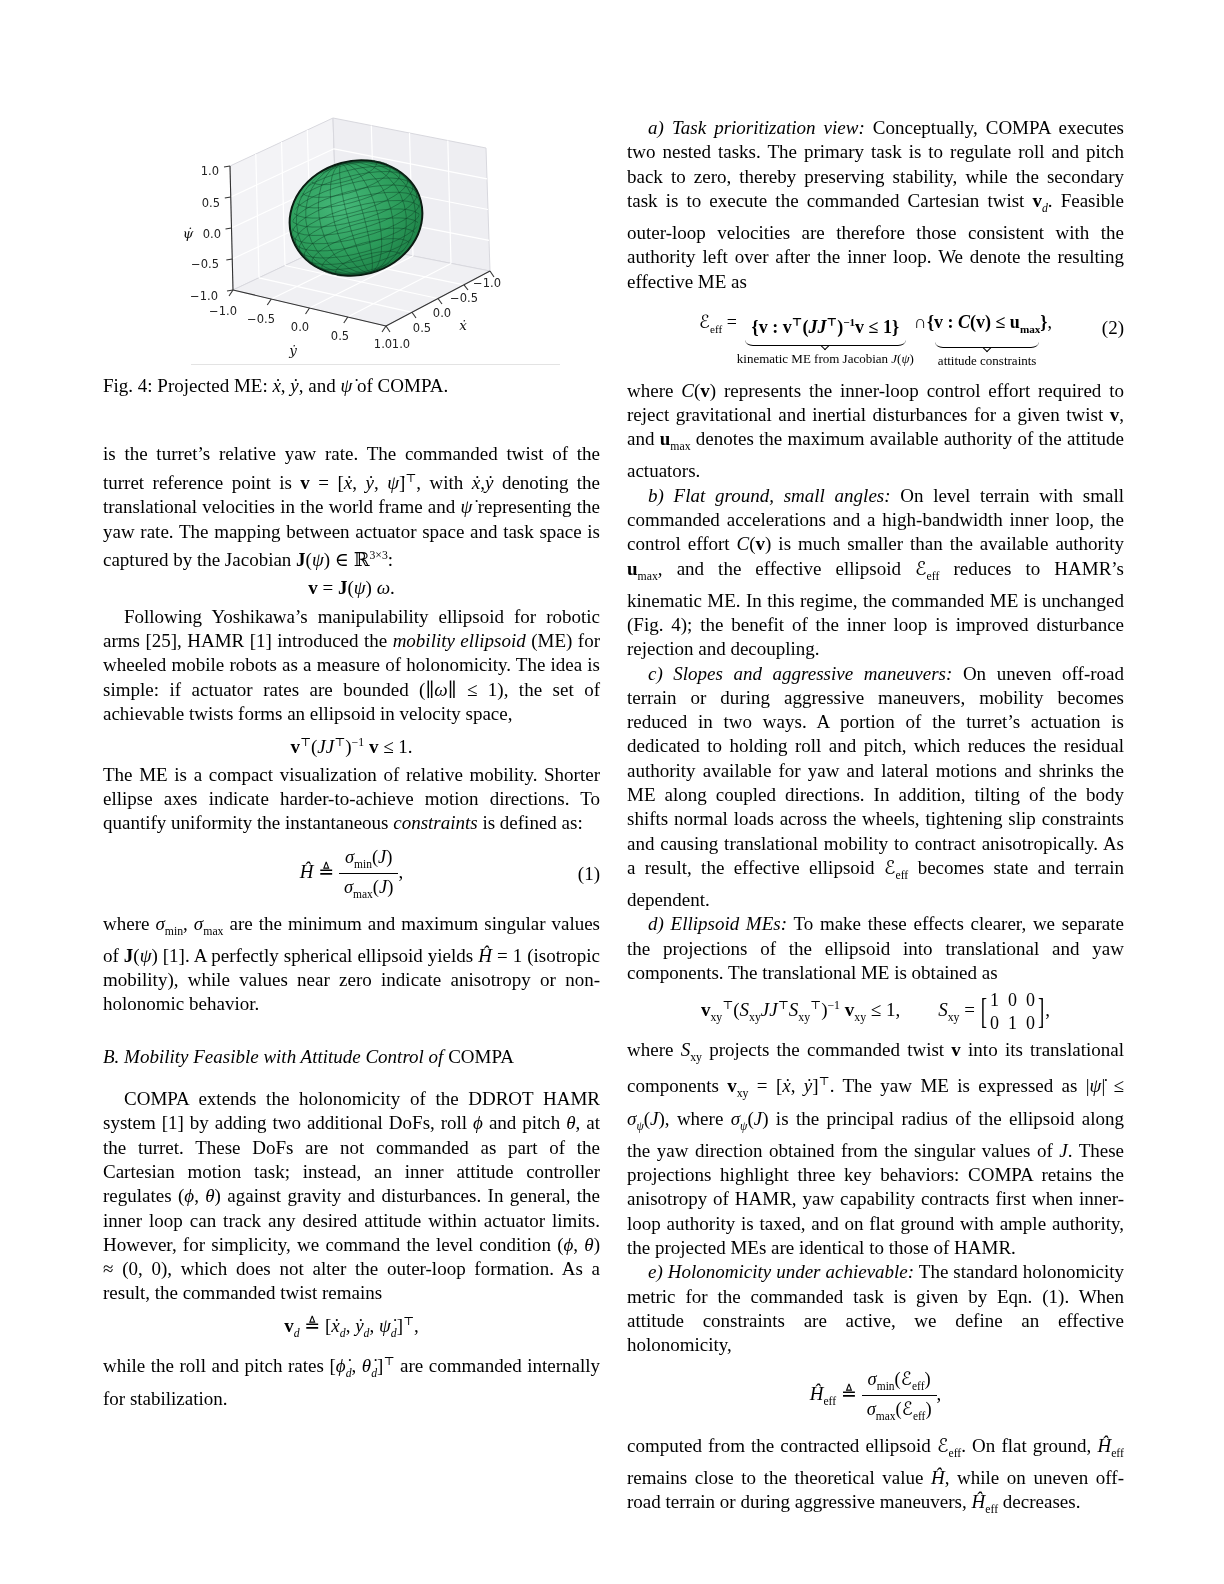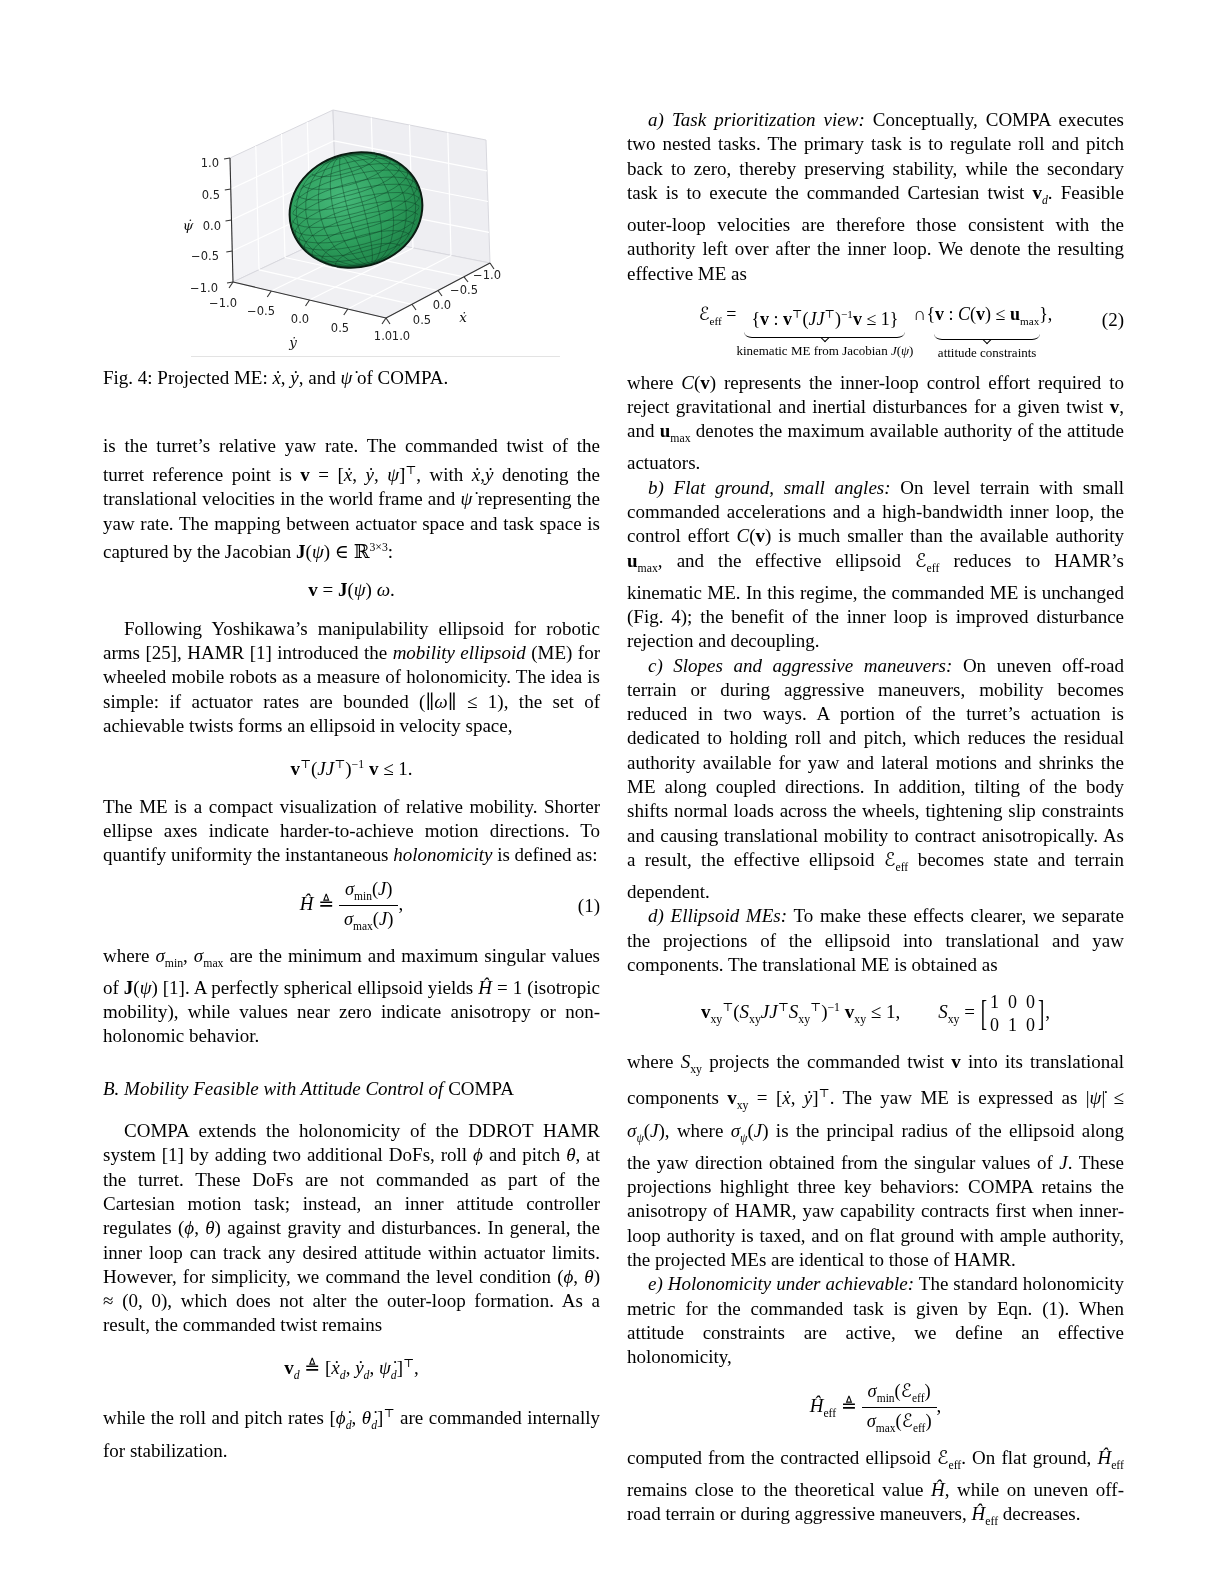--- a/index.html
+++ b/index.html
@@ -1,41 +1,41 @@
 <!DOCTYPE html>
 <html><head>
 <meta charset="utf-8">
 <style>
   html,body{margin:0;padding:0;background:#ffffff;}
   .page{position:relative;width:1224px;height:1584px;background:#ffffff;color:#000;overflow:hidden;
         font-family:"Liberation Serif","DejaVu Serif","DejaVu Sans",serif;}
-  .col{position:absolute;top:8px;width:497px;font-size:19px;line-height:24.3px;text-align:justify;}
+  .col{position:absolute;top:16px;width:497px;font-size:19px;line-height:24.3px;text-align:justify;}
   #colL{left:103px;}
   #colR{left:627px;}
   p{margin:0;padding:0;}
   .ind{text-indent:21px;}
   .gapA{margin-top:44px;}
   .figure{margin-top:92px;}
   .figrule{height:1px;background:#e3e3e3;margin:4px 40px 0 88px;}
   .figcap{margin-top:9px;text-indent:0;}
-  .eq{position:relative;text-align:center;margin:14px 0;text-indent:0;}
+  .eq{position:relative;text-align:center;margin:4px 0;text-indent:0;}
   .eq-frac{margin:10px 0;}
   .eq-compact{font-size:18px;white-space:nowrap;}
   .eqnum{position:absolute;right:0;top:50%;transform:translateY(-50%);font-size:19px;}
   .eqnum-top{position:absolute;right:0;top:6px;font-size:19px;}
   sub,sup{font-size:0.62em;}
   .frac{display:inline-block;vertical-align:middle;text-align:center;line-height:1.12;font-size:18.5px;}
   .frac .num{display:block;border-bottom:1.3px solid #000;padding:1px 5px 3px;text-align:center;}
   .frac .den{display:block;padding:3px 5px 1px;}
   .scr{font-style:italic;}
   .headB{margin:28px 0 18px;text-align:left;text-indent:0;}
   
   .ubg{display:inline-block;vertical-align:top;text-align:center;}
   .ubtxt{display:inline-block;vertical-align:top;}
-  .ubx{display:block;white-space:nowrap;}
+  .ubx{display:block;white-space:nowrap;font-weight:bold;}
   .ubr{display:block;height:9px;position:relative;margin:1px 8px 0;}
   .ubr::before,.ubr::after{content:"";position:absolute;top:0;height:5px;width:50%;border-bottom:1.4px solid #000;}
   .ubr::before{left:0;border-bottom-left-radius:8px 6px;}
   .ubr::after{right:0;border-bottom-right-radius:8px 6px;}
   .cusp{position:absolute;left:50%;top:3px;width:5px;height:5px;border-right:1.4px solid #000;border-bottom:1.4px solid #000;transform:translateX(-50%) rotate(45deg);}
   .ubl{display:block;font-size:13px;line-height:1.15;margin-top:3px;white-space:nowrap;}
   
   .mat{display:inline-flex;flex-direction:column;vertical-align:middle;text-align:right;line-height:1.25;padding:0 2px;font-size:18px;}
   .lbr,.rbr{display:inline-block;transform:scaleY(1.9);vertical-align:middle;padding:0 1px;font-weight:400;}
   
@@ -162,21 +162,21 @@
         <text class="axlab" x="330" y="222" text-anchor="middle">ẋ</text>
       </svg>
       <div class="figrule"></div>
       <p class="figcap">Fig. 4: Projected ME: <i>ẋ</i>, <i>ẏ</i>, and <i>ψ̇</i> of COMPA.</p>
     </div>
 
     <p class="gapA">is the turret’s relative yaw rate. The commanded twist of the turret reference point is <b>v</b> = [<i>ẋ</i>, <i>ẏ</i>, <i>ψ̇</i>]<sup>⊤</sup>, with <i>ẋ</i>,<i>ẏ</i> denoting the translational velocities in the world frame and <i>ψ̇</i> representing the yaw rate. The mapping between actuator space and task space is captured by the Jacobian <b>J</b>(<i>ψ</i>) ∈ ℝ<sup>3×3</sup>:</p>
     <div class="eq"><span><b>v</b> = <b>J</b>(<i>ψ</i>) <i>ω</i>.</span></div>
     <p class="ind">Following Yoshikawa’s manipulability ellipsoid for robotic arms [25], HAMR [1] introduced the <i>mobility ellipsoid</i> (ME) for wheeled mobile robots as a measure of holonomicity. The idea is simple: if actuator rates are bounded (∥<i>ω</i>∥ ≤ 1), the set of achievable twists forms an ellipsoid in velocity space,</p>
     <div class="eq"><span><b>v</b><sup>⊤</sup>(<i>JJ</i><sup>⊤</sup>)<sup>−1</sup> <b>v</b> ≤ 1.</span></div>
-    <p>The ME is a compact visualization of relative mobility. Shorter ellipse axes indicate harder-to-achieve motion directions. To quantify uniformity the instantaneous <i>holonomicity</i> is defined as:</p>
+    <p>The ME is a compact visualization of relative mobility. Shorter ellipse axes indicate harder-to-achieve motion directions. To quantify uniformity the instantaneous <i>constraints</i> is defined as:</p>
     <div class="eq eq-frac">
       <span><i>Ĥ</i> ≜ <span class="frac"><span class="num"><i>σ</i><sub>min</sub>(<i>J</i>)</span><span class="den"><i>σ</i><sub>max</sub>(<i>J</i>)</span></span>,</span>
       <span class="eqnum">(1)</span>
     </div>
     <p>where <i>σ</i><sub>min</sub>, <i>σ</i><sub>max</sub> are the minimum and maximum singular values of <b>J</b>(<i>ψ</i>) [1]. A perfectly spherical ellipsoid yields <i>Ĥ</i> = 1 (isotropic mobility), while values near zero indicate anisotropy or non-holonomic behavior.</p>
     <h3 class="headB" style="font-size:19px;font-weight:normal;"><i>B. Mobility Feasible with Attitude Control of</i> COMPA</h3>
     <p class="ind">COMPA extends the holonomicity of the DDROT HAMR system [1] by adding two additional DoFs, roll <i>ϕ</i> and pitch <i>θ</i>, at the turret. These DoFs are not commanded as part of the Cartesian motion task; instead, an inner attitude controller regulates (<i>ϕ</i>, <i>θ</i>) against gravity and disturbances. In general, the inner loop can track any desired attitude within actuator limits. However, for simplicity, we command the level condition (<i>ϕ</i>, <i>θ</i>) ≈ (0, 0), which does not alter the outer-loop formation. As a result, the commanded twist remains</p>
     <div class="eq"><span><b>v</b><sub><i>d</i></sub> ≜ [<i>ẋ</i><sub><i>d</i></sub>, <i>ẏ</i><sub><i>d</i></sub>, <i>ψ̇</i><sub><i>d</i></sub>]<sup>⊤</sup>,</span></div>
     <p>while the roll and pitch rates [<i>ϕ̇</i><sub><i>d</i></sub>, <i>θ̇</i><sub><i>d</i></sub>]<sup>⊤</sup> are commanded internally for stabilization.</p>
   </div>

